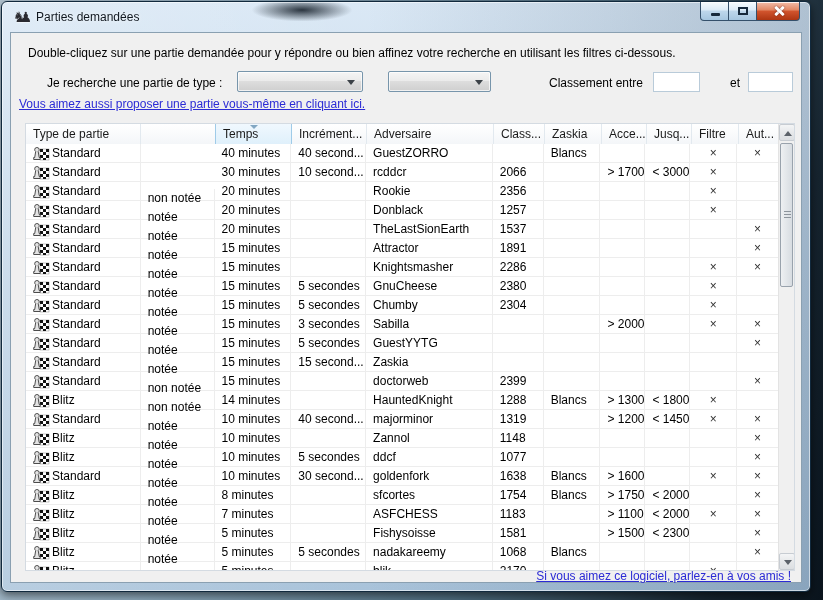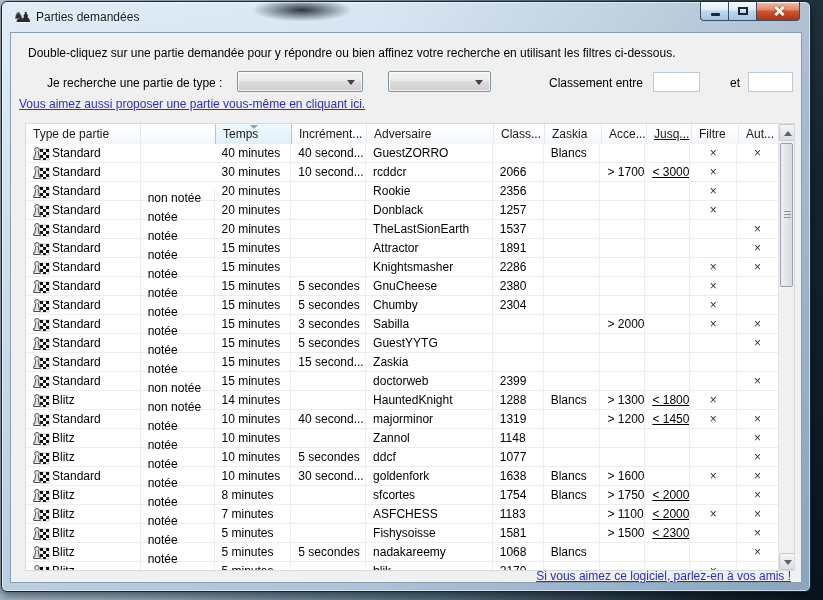--- a/index.html
+++ b/index.html
@@ -96,21 +96,21 @@
     width:0; height:0; border-left:4px solid transparent; border-right:4px solid transparent; border-top:4px solid #82a7c3; }
 
   .tbody { position:absolute; left:0; top:20px; right:16px; bottom:0; overflow:hidden; }
   .tr { display:flex; height:19px; border-bottom:1px solid #ededed; background:#fff;justify-content:center; }
   .td { height:19px; font-size:12px; color:#000; padding:2px 0 0 7px;
     border-right:1px solid #ededed; overflow:hidden; white-space:nowrap; }
   .td .cv { vertical-align:top; }
 
   .col-0{width:115px;} .col-1{width:74px;margin-top:45px;} .col-2{width:77px;} .col-3{width:75px;}
   .col-4{width:127px;} .col-5{width:51px;} .col-6{width:57px;} .col-7{width:45px;}
-  .col-8{width:45px;text-decoration:underline;} .col-9{width:47px;} .col-10{width:41px; border-right:none;}
+  .col-8{width:45px;} .col-9{width:47px;} .col-10{width:41px; border-right:none;}
   .td.col-9,.td.col-10 { text-align:center; padding-left:0; color:#333; }
 
   .pawn-icon { display:inline-block; width:17px; height:15px; margin-right:2px; vertical-align:-2px; }
 
   
   .scrollbar { position:absolute; right:0; top:0; bottom:0; width:16px; background:#f0f0f0; border-left:1px solid #e3e3e3; }
   .sb-btn { position:absolute; left:0; width:16px; height:17px;
     background:linear-gradient(#f4f5f6,#e6e8ea 50%,#dcdfe2); border:1px solid #c7ccd2; border-radius:2px; }
   .sb-up { top:0; } .sb-down { bottom:0; }
   .sb-up .tri { position:absolute; left:4px; top:6px; width:0; height:0;

